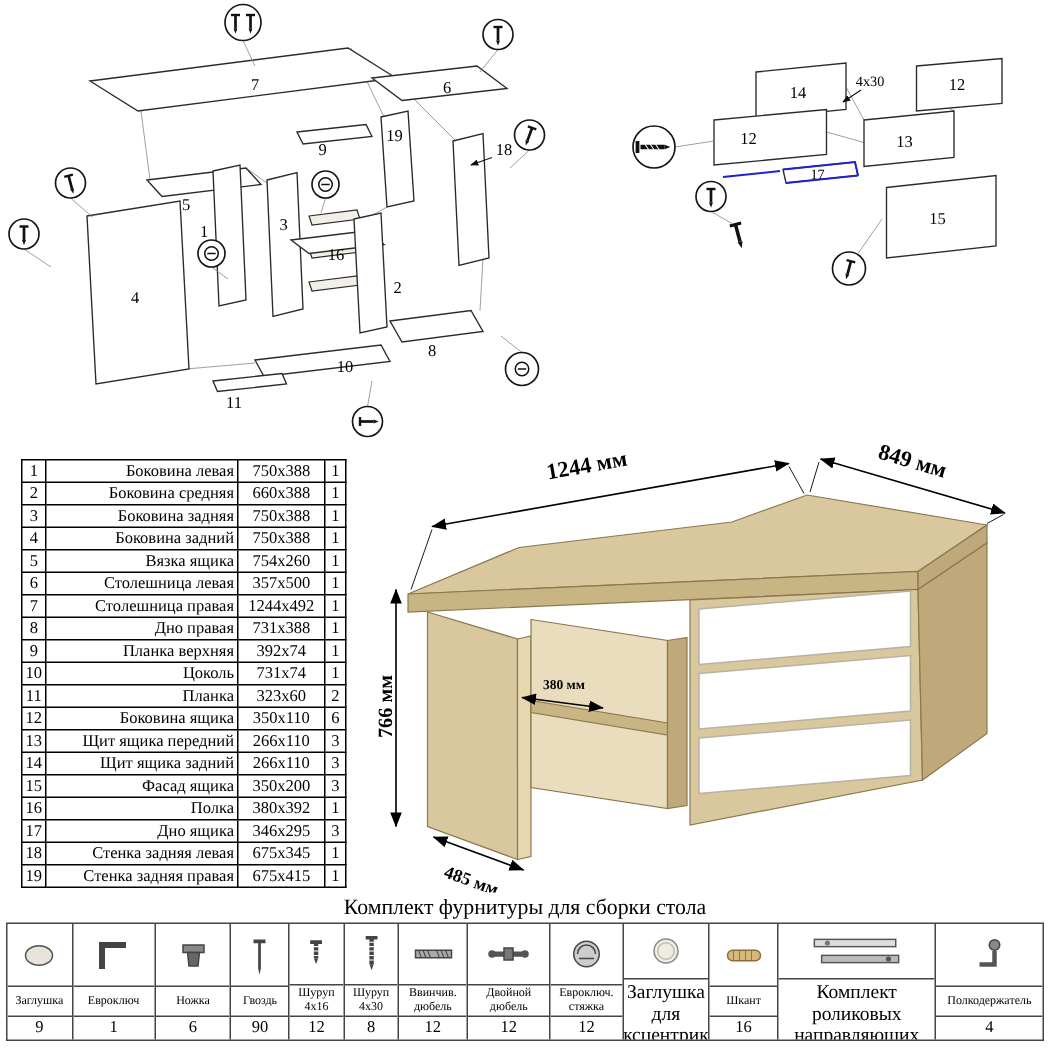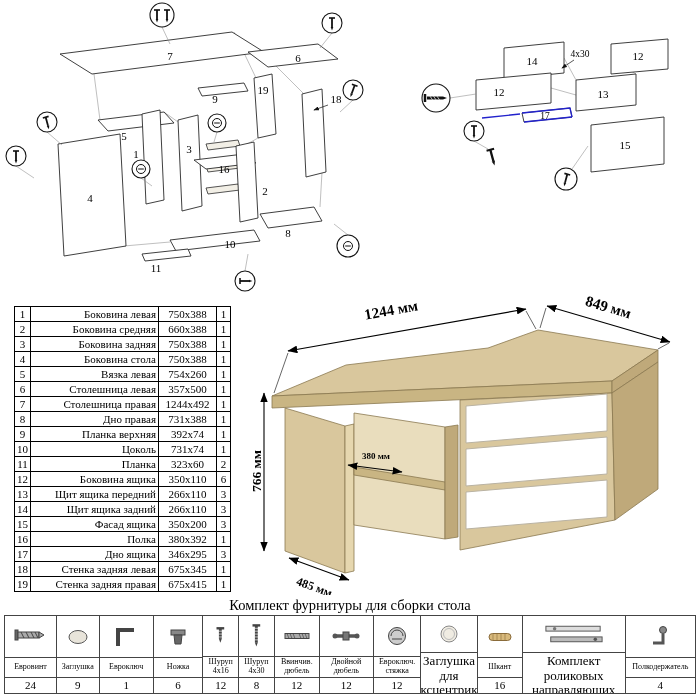--- a/index.html
+++ b/index.html
@@ -222,27 +222,27 @@
         <td class="q">1</td>
       </tr>
   <tr>
         <td class="n0">3</td>
         <td class="nm">Боковина задняя</td>
         <td class="sz">750x388</td>
         <td class="q">1</td>
       </tr>
   <tr>
         <td class="n0">4</td>
-        <td class="nm">Боковина стола</td>
+        <td class="nm">Боковина задний</td>
         <td class="sz">750x388</td>
         <td class="q">1</td>
       </tr>
   <tr>
         <td class="n0">5</td>
-        <td class="nm">Вязка левая</td>
+        <td class="nm">Вязка ящика</td>
         <td class="sz">754x260</td>
         <td class="q">1</td>
       </tr>
   <tr>
         <td class="n0">6</td>
         <td class="nm">Столешница левая</td>
         <td class="sz">357x500</td>
         <td class="q">1</td>
       </tr>
   <tr>
@@ -370,34 +370,20 @@
   </g>
   <g>
     <line class="dimline" x1="39" y1="265" x2="99" y2="287" marker-start="url(#da)" marker-end="url(#da)"></line>
     <text class="dimtxt" x="64" y="298" font-size="12" transform="rotate(20 64 295)">485 мм</text>
   </g>
 </svg>
 
 <div class="abs hw-title">Комплект фурнитуры для сборки стола</div>
 
 <div class="abs hw-table">
-  <div class="hw-col" style="flex:1.1">
-    <div class="hw-icon">
-      <sv g=""><svg viewBox="0 0 36 36" width="36" height="36">
-            <g class="ic">
-              <rect x="3" y="13" width="3" height="10" fill="#666"></rect>
-              <rect x="6" y="15" width="21" height="6" fill="#aaa"></rect>
-              <path d="M9,15 l3,6 M14,15 l3,6 M19,15 l3,6 M23,15 l3,6"></path>
-              <path d="M27,15 l5,3 -5,3 z" fill="#aaa"></path>
-            </g>
-          </svg></sv>
-      </div>
-    <div class="hw-name">Евровинт</div>
-    <div class="hw-qty">24</div>
-  </div>
   <div class="hw-col" style="flex:.9">
     <div class="hw-icon">
         <svg viewBox="0 0 36 36" width="36" height="36">
           <ellipse cx="18" cy="18" rx="9" ry="6.5" fill="#e8e4da" stroke="#555"></ellipse>
         </svg>
       </div>
     <div class="hw-name">Заглушка</div>
     <div class="hw-qty">9</div>
   </div>
   <div class="hw-col" style="flex:1.15">
@@ -411,20 +397,31 @@
   </div>
   <div class="hw-col" style="flex:1.05">
     <div class="hw-icon">
         <svg viewBox="0 0 36 36" width="36" height="36">
           <rect x="11" y="11" width="14" height="5" fill="#888" stroke="#444"></rect>
           <path d="M14,16 h8 l-1,9 h-6 z" fill="#666" stroke="#444"></path>
         </svg>
       </div>
     <div class="hw-name">Ножка</div>
     <div class="hw-qty">6</div>
+  </div>
+  <div class="hw-col" style="flex:.8">
+    <div class="hw-icon">
+        <svg viewBox="0 0 36 36" width="36" height="36">
+          <line x1="18" y1="9" x2="18" y2="27" stroke="#444" stroke-width="1.8"></line>
+          <line x1="14" y1="8.5" x2="22" y2="8.5" stroke="#444" stroke-width="2.5"></line>
+          <path d="M17.2,27 L18,31 L18.8,27 z" fill="#444"></path>
+        </svg>
+      </div>
+    <div class="hw-name">Гвоздь</div>
+    <div class="hw-qty">90</div>
   </div>
   <div class="hw-col" style="flex:.75">
     <div class="hw-icon">
         <svg viewBox="0 0 36 36" width="36" height="36">
           <line x1="14" y1="10" x2="22" y2="10" stroke="#444" stroke-width="2.5"></line>
           <line x1="18" y1="10" x2="18" y2="21" stroke="#444" stroke-width="3"></line>
           <path d="M16,13 h4 M16,16 h4 M16,19 h4" stroke="#fff" stroke-width=".7"></path>
           <path d="M16.6,21 L18,25 L19.4,21 z" fill="#444"></path>
         </svg>
       </div>

